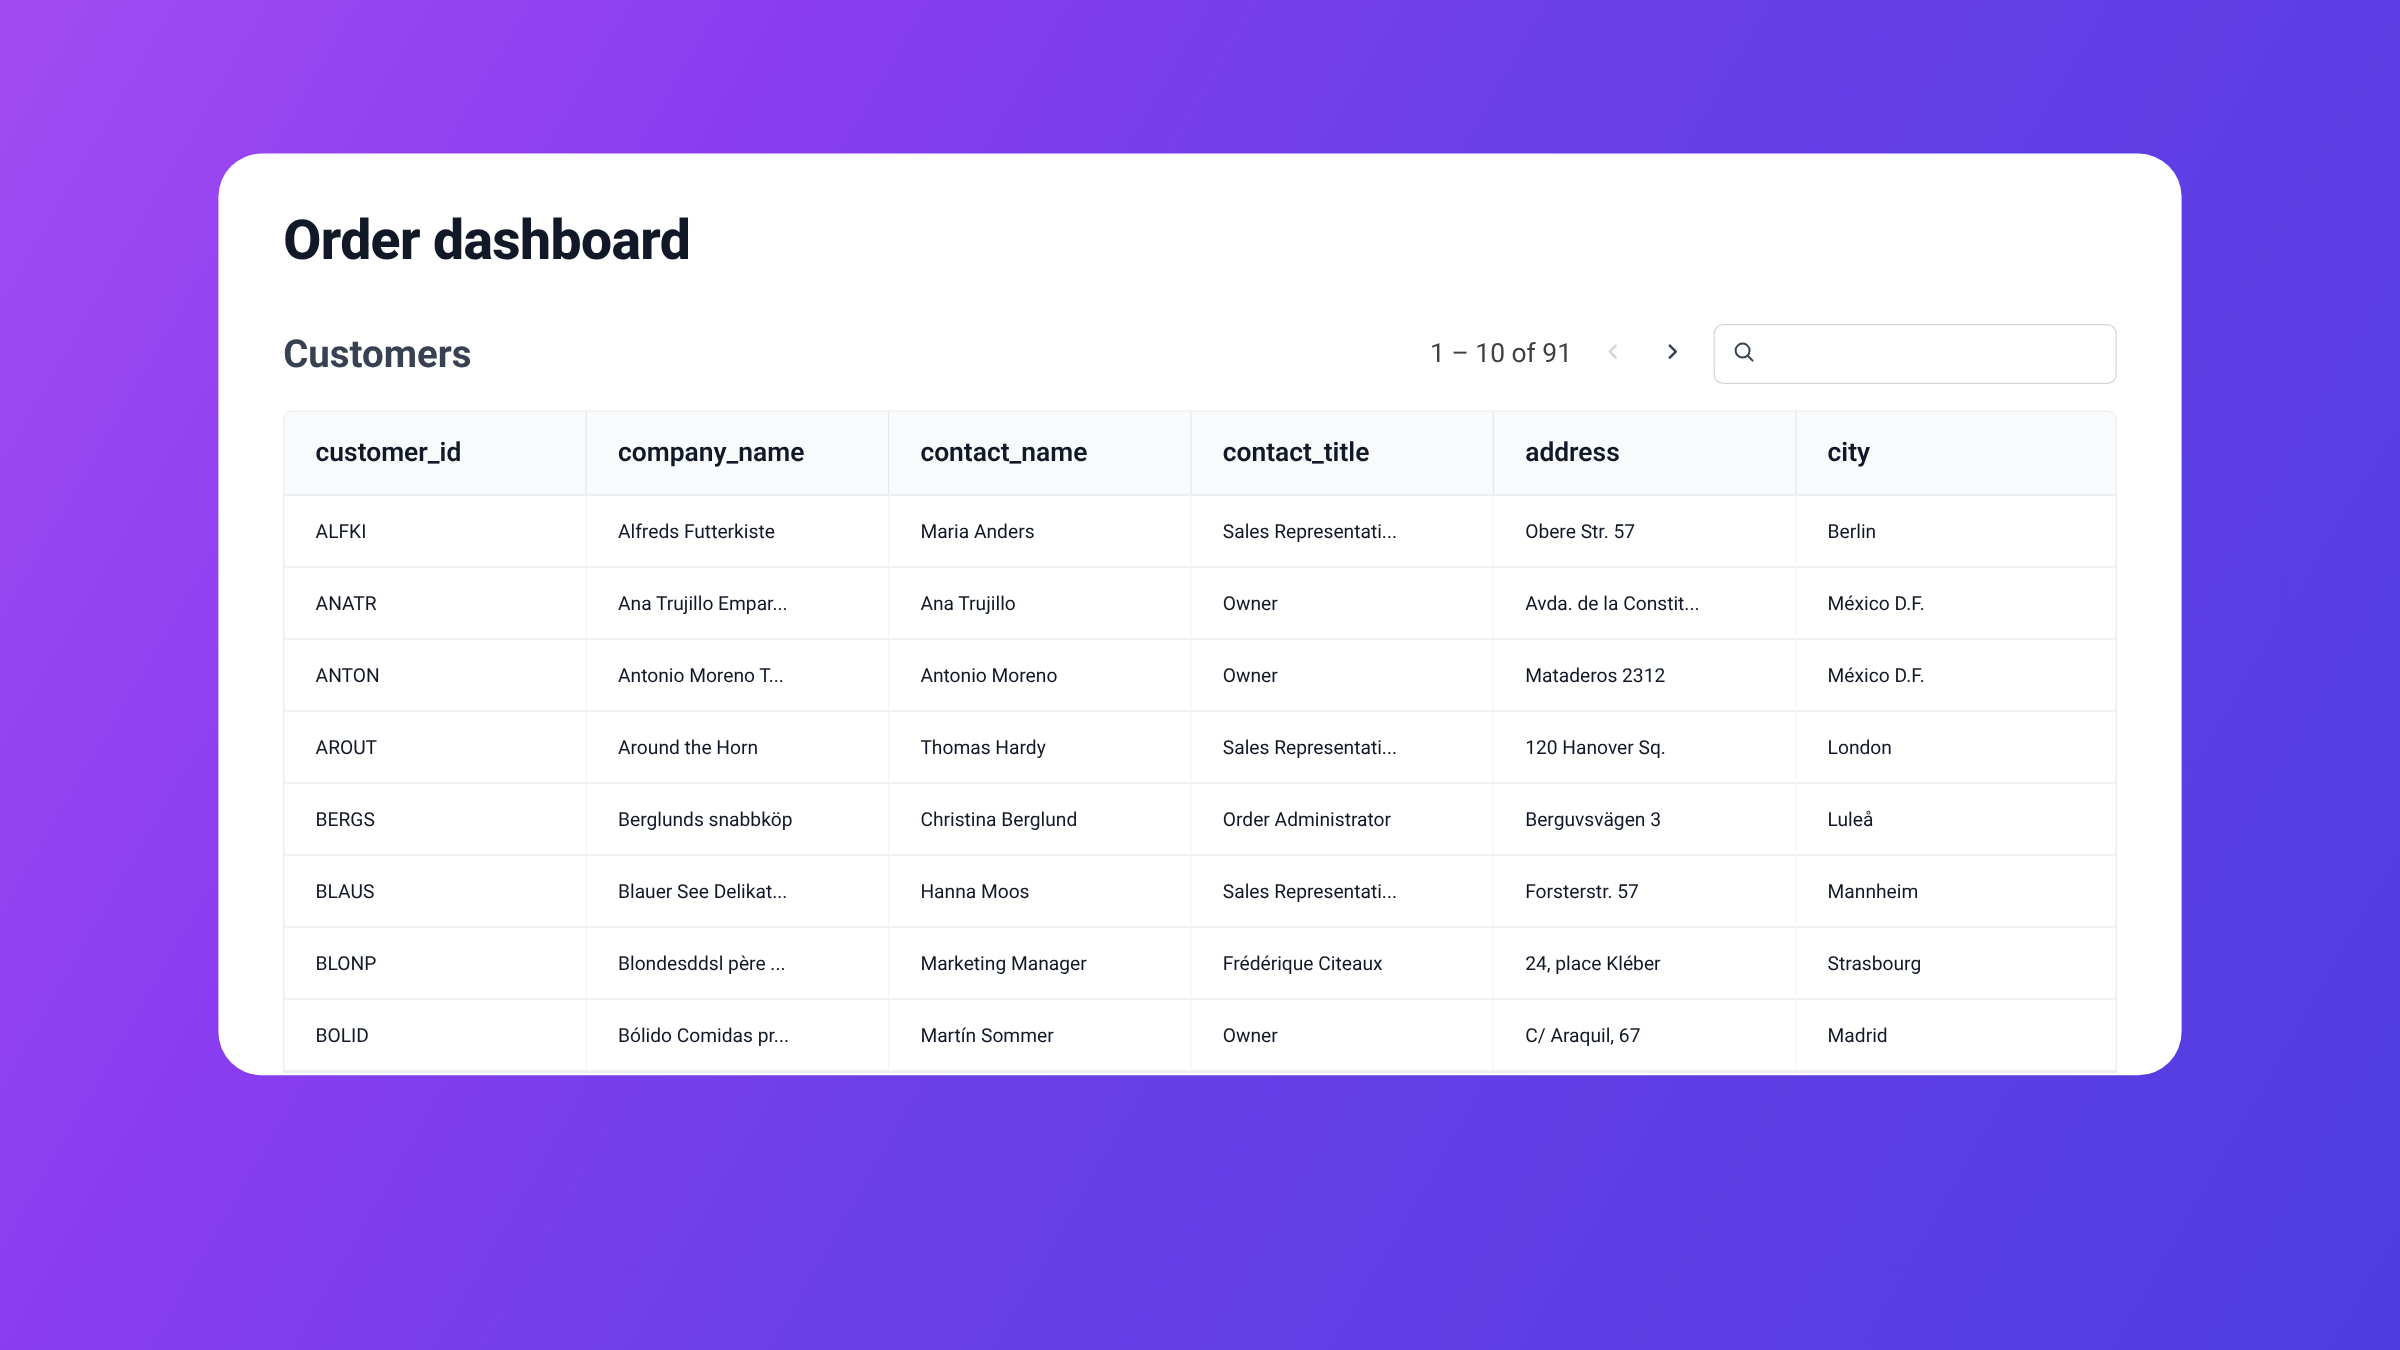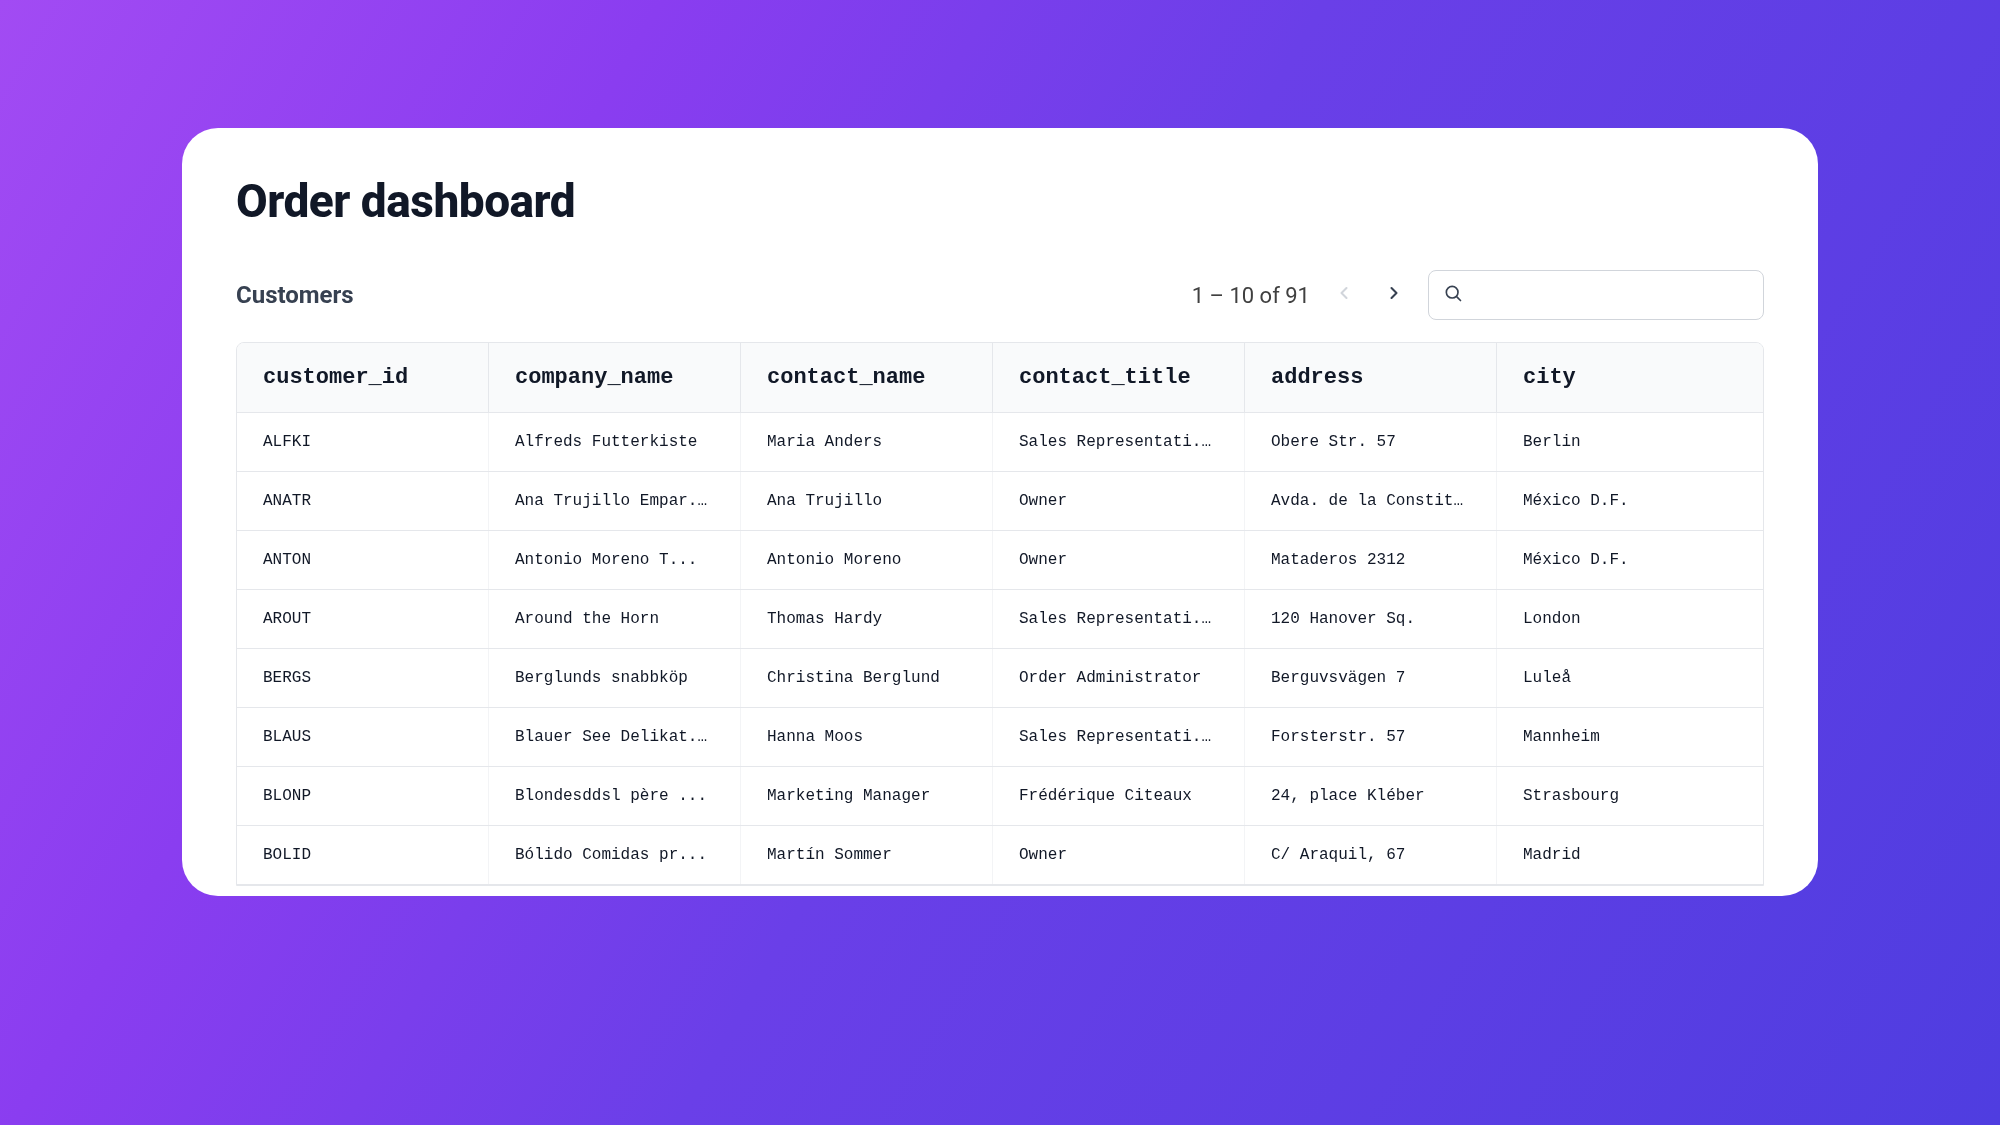--- a/index.html
+++ b/index.html
@@ -30,21 +30,21 @@
     letter-spacing: -0.5px;
     margin-bottom: 42px;
   }
   .toolbar {
     display: flex;
     align-items: center;
     justify-content: space-between;
     margin-bottom: 22px;
   }
   .section-title {
-    font-size: 24px;
+    font-size: 32px;
     font-weight: 700;
     color: #374151;
   }
   .toolbar-right {
     display: flex;
     align-items: center;
     gap: 18px;
   }
   .range-text {
     font-size: 22px;
@@ -77,21 +77,20 @@
     font-size: 20px;
     flex: 1;
     margin-left: 10px;
     background: transparent;
   }
   .table {
     width: 100%;
     border: 1px solid #e5e7eb;
     border-radius: 8px 8px 0 0;
     overflow: hidden;
-    font-family: Liberation Mono, monospace;
   }
   .thead {
     display: grid;
     grid-template-columns: 252px 252px 252px 252px 252px 1fr;
     background: #f9fafb;
     border-bottom: 1px solid #e5e7eb;
   }
   .th {
     padding: 22px 26px;
     font-size: 22px;
@@ -196,21 +195,21 @@
         <div class="td">Thomas Hardy</div>
         <div class="td">Sales Representati...</div>
         <div class="td">120 Hanover Sq.</div>
         <div class="td">London</div>
       </div>
       <div class="tr">
         <div class="td">BERGS</div>
         <div class="td">Berglunds snabbköp</div>
         <div class="td">Christina Berglund</div>
         <div class="td">Order Administrator</div>
-        <div class="td">Berguvsvägen 7</div>
+        <div class="td">Berguvsvägen 3</div>
         <div class="td">Luleå</div>
       </div>
       <div class="tr">
         <div class="td">BLAUS</div>
         <div class="td">Blauer See Delikat...</div>
         <div class="td">Hanna Moos</div>
         <div class="td">Sales Representati...</div>
         <div class="td">Forsterstr. 57</div>
         <div class="td">Mannheim</div>
       </div>

